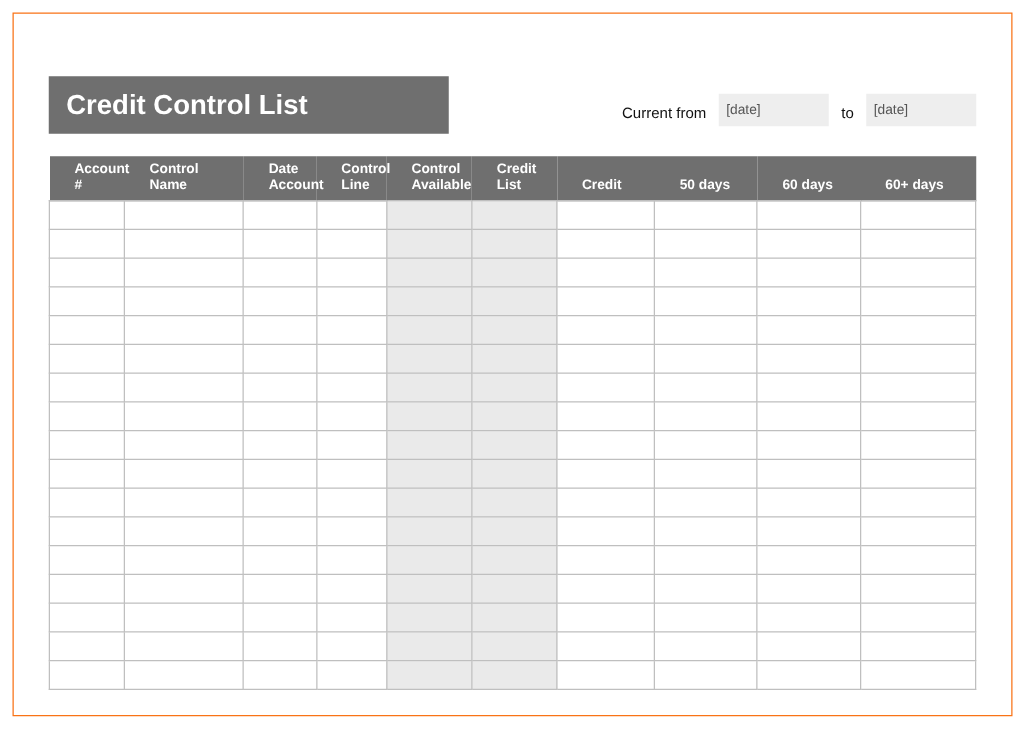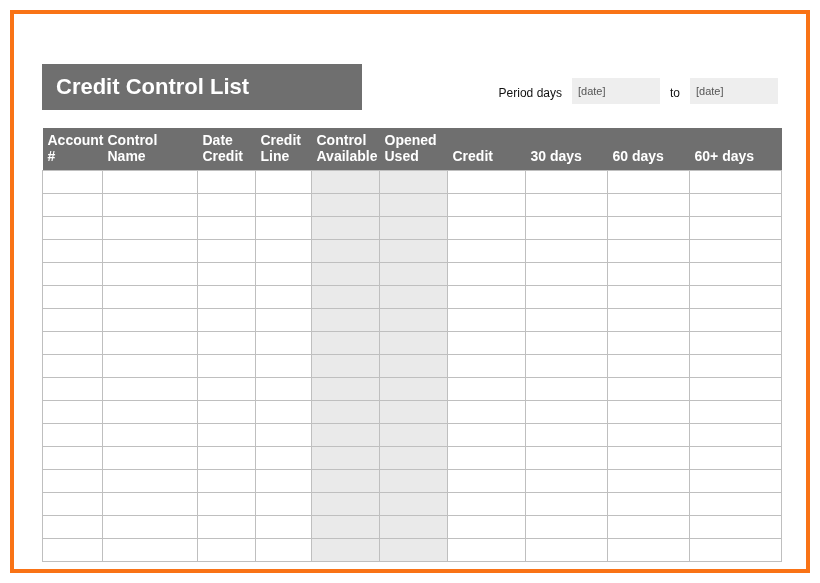--- a/index.html
+++ b/index.html
@@ -4,21 +4,21 @@
 <style>
   * { box-sizing: border-box; margin: 0; padding: 0; }
   body {
     font-family: "Segoe UI", Arial, sans-serif;
     background: #fff;
     padding: 10px;
   }
   .page-frame {
     width: 800px;
     height: 563px;
-    border: 4px solid #f97316;
+    border: 1px solid #f97316;
     padding: 22px 28px 18px 28px;
     position: relative;
   }
   .header-row {
     display: flex;
     align-items: flex-end;
     margin-top: 28px;
     margin-bottom: 18px;
   }
   .title-box {
@@ -53,24 +53,24 @@
     text-align: center;
   }
   .table {
     width: 100%;
     border-collapse: collapse;
     table-layout: fixed;
   }
   .table thead th {
     background: #6f6f6f;
     color: #fff;
-    font-size: 14px;
+    font-size: 11px;
     font-weight: 600;
     text-align: left;
-    padding: 4px 5px 6px 5px;
+    padding: 4px 5px 6px 20px;
     border-right: 0px solid #6f6f6f;
     vertical-align: bottom;
     line-height: 1.15;
     height: 30px;
   }
   .table tbody td {
     border: 1px solid #bfbfbf;
     height: 23px;
     font-size: 11px;
     padding: 0 4px;
@@ -92,21 +92,21 @@
 </style>
 </head>
 <body>
 
 <div class="page-frame">
 
   <div class="header-row">
     <div class="title-box">Credit Control List</div>
 
     <div class="period-area">
-      <span class="period-label">Period days</span>
+      <span class="period-label">Current from</span>
       <div class="date-field">[date]</div>
       <span class="period-label">to</span>
       <div class="date-field">[date]</div>
     </div>
   </div>
 
   <table class="table">
     <colgroup>
       <col class="c0">
         <col class="c1">
@@ -116,26 +116,26 @@
       <col class="c5">
         <col class="c6">
         <col class="c7">
         <col class="c8">
         <col class="c9">
     </colgroup>
     <thead>
       <tr>
         <th>Account #</th>
         <th>Control Name</th>
-        <th>Date Credit</th>
-        <th>Credit Line</th>
+        <th>Date Account</th>
+        <th>Control Line</th>
         <th>Control Available</th>
-        <th>Opened Used</th>
+        <th>Credit List</th>
         <th>Credit</th>
-        <th>30 days</th>
+        <th>50 days</th>
         <th>60 days</th>
         <th>60+ days</th>
       </tr>
     </thead>
     <tbody id="table-body">
         <tr>
           <td></td>
           <td></td>
           <td></td>
           <td></td>

